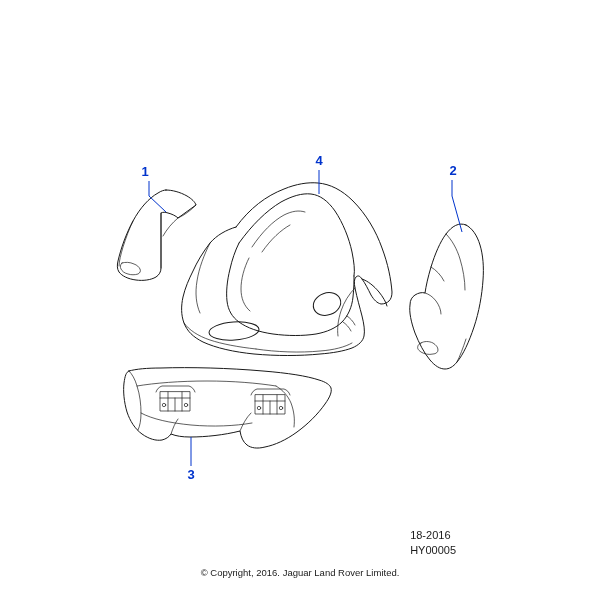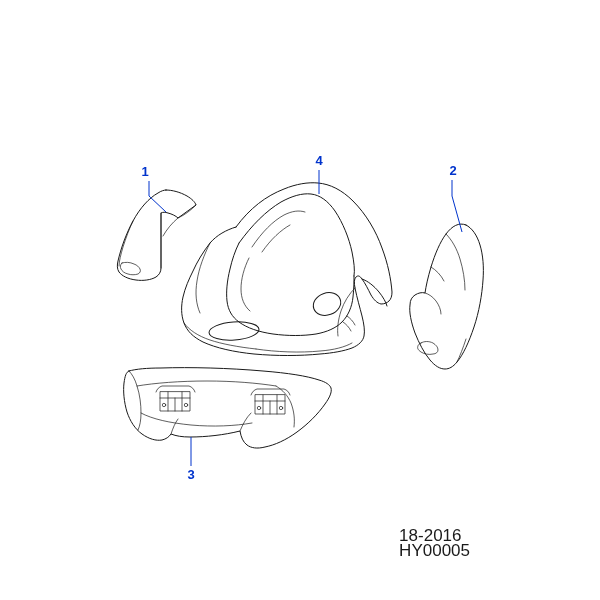--- a/index.html
+++ b/index.html
@@ -52,23 +52,23 @@
     font-family: "Liberation Sans", sans-serif;
     font-size: 13px;
     font-weight: 700;
   }
   .footer-text {
     position: absolute;
     font-family: "Liberation Sans", sans-serif;
     color: #1a1a1a;
   }
   #code-block {
-    right: 130px;
+    right: 144px;
     top: 528px;
-    font-size: 17px;
+    font-size: 11px;
     line-height: 15px;
     text-align: left;
   }
   #copyright {
     left: 0;
     right: 0;
     top: 567px;
     text-align: center;
     font-size: 9.5px;
   }
@@ -277,14 +277,15 @@
     <text class="callout-label" x="453" y="175" text-anchor="middle">2</text>
     <text class="callout-label" x="191" y="479" text-anchor="middle">3</text>
     <text class="callout-label" x="319" y="165" text-anchor="middle">4</text>
   </svg>
 
   <div class="footer-text" id="code-block">
     <div>18-2016</div>
     <div>HY00005</div>
   </div>
 
+  <div class="footer-text" id="copyright">© Copyright, 2016. Jaguar Land Rover Limited.</div>
 
 </div>
 
 </body></html>

